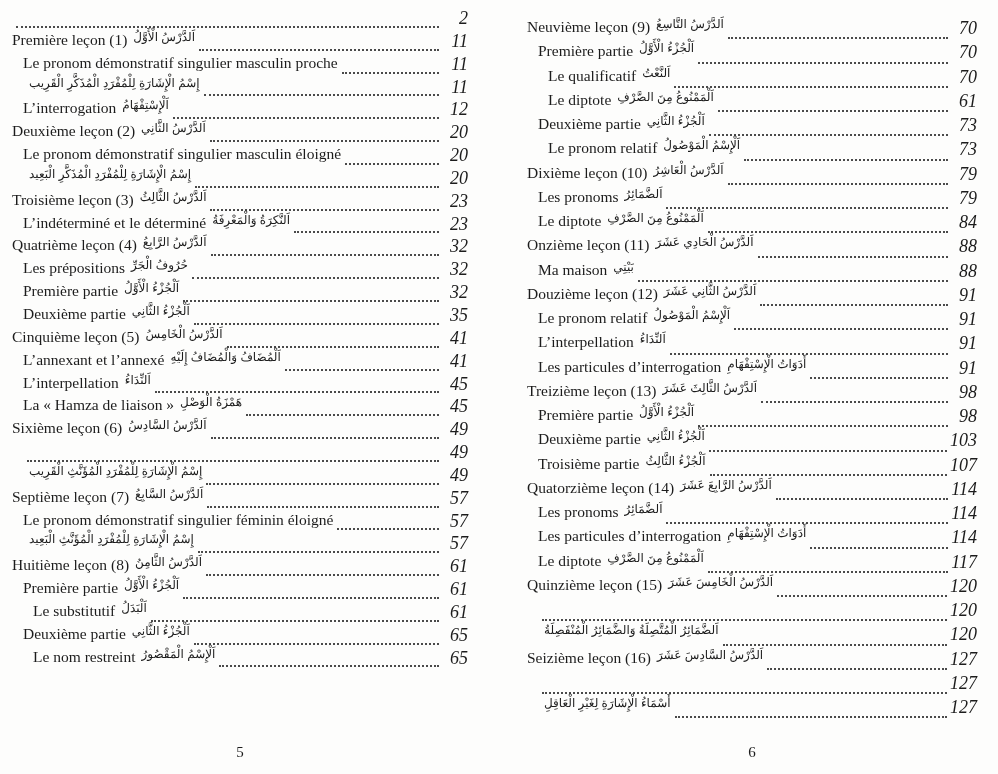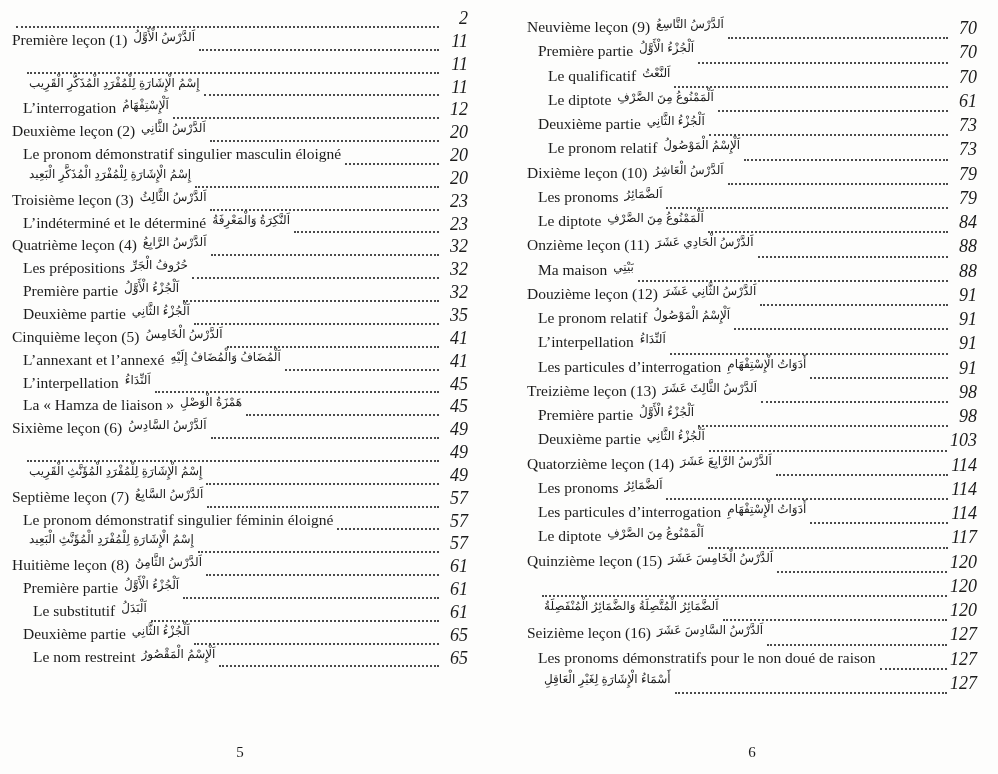--- a/index.html
+++ b/index.html
@@ -64,20 +64,21 @@
 
 
         <div class="toc-row level-0">
           <span class="fr">Première leçon (1)</span>
           <span class="ar" dir="rtl" lang="ar">اَلدَّرْسُ الْأَوَّلُ</span>
           <span class="leader"></span>
           <span class="pg">11</span>
         </div>
 
         <div class="toc-row level-1">
+          <span class="fr">Le pronom démonstratif singulier masculin proche</span>
 
           <span class="leader"></span>
           <span class="pg">11</span>
         </div>
 
         <div class="toc-row level-1">
 
           <span class="ar" dir="rtl" lang="ar">إِسْمُ الْإِشَارَةِ لِلْمُفْرَدِ الْمُذَكَّرِ الْقَرِيب</span>
           <span class="leader"></span>
           <span class="pg">11</span>
@@ -382,20 +383,26 @@
           <span class="pg">98</span>
         </div>
 
         <div class="toc-row level-1">
           <span class="fr">Deuxième partie</span>
           <span class="ar" dir="rtl" lang="ar">اَلْجُزْءُ الثَّانِي</span>
           <span class="leader"></span>
           <span class="pg">103</span>
         </div>
 
+        <div class="toc-row level-1">
+          <span class="fr">Troisième partie</span>
+          <span class="ar" dir="rtl" lang="ar">اَلْجُزْءُ الثَّالِثُ</span>
+          <span class="leader"></span>
+          <span class="pg">107</span>
+        </div>
 
         <div class="toc-row level-0">
           <span class="fr">Quatorzième leçon (14)</span>
           <span class="ar" dir="rtl" lang="ar">اَلدَّرْسُ الرَّابِعَ عَشَرَ</span>
           <span class="leader"></span>
           <span class="pg">114</span>
         </div>
 
         <div class="toc-row level-1">
           <span class="fr">Les pronoms</span>
@@ -439,21 +446,20 @@
         </div>
 
         <div class="toc-row level-0">
           <span class="fr">Seizième leçon (16)</span>
           <span class="ar" dir="rtl" lang="ar">اَلدَّرْسُ السَّادِسَ عَشَرَ</span>
           <span class="leader"></span>
           <span class="pg">127</span>
         </div>
 
         <div class="toc-row level-1">
-          <span class="fr">Les pronoms démonstratifs pour le non doué de raison</span>
 
           <span class="leader"></span>
           <span class="pg">127</span>
         </div>
 
         <div class="toc-row level-1">
 
           <span class="ar" dir="rtl" lang="ar">أَسْمَاءُ الْإِشَارَةِ لِغَيْرِ الْعَاقِلِ</span>
           <span class="leader"></span>
           <span class="pg">127</span>

